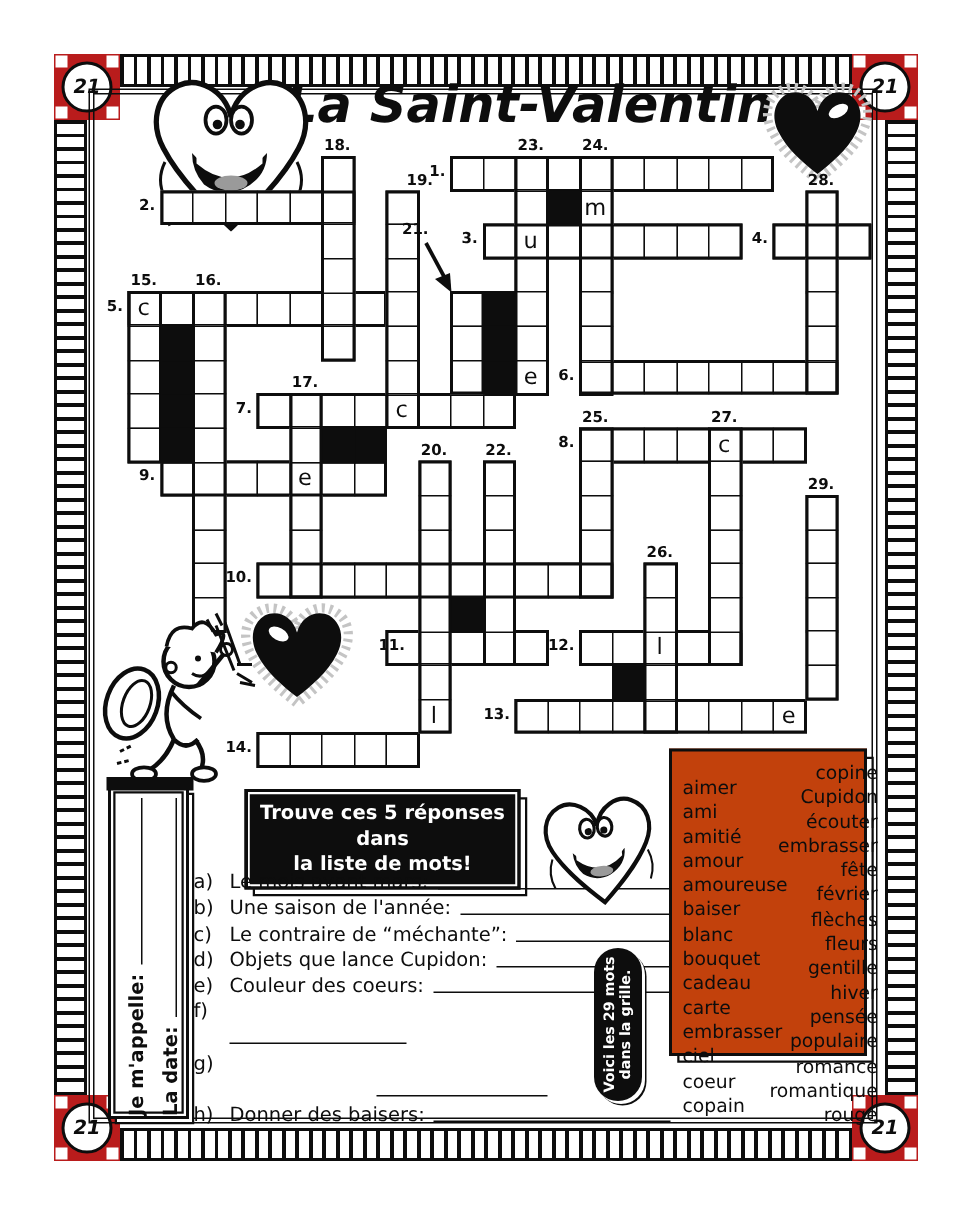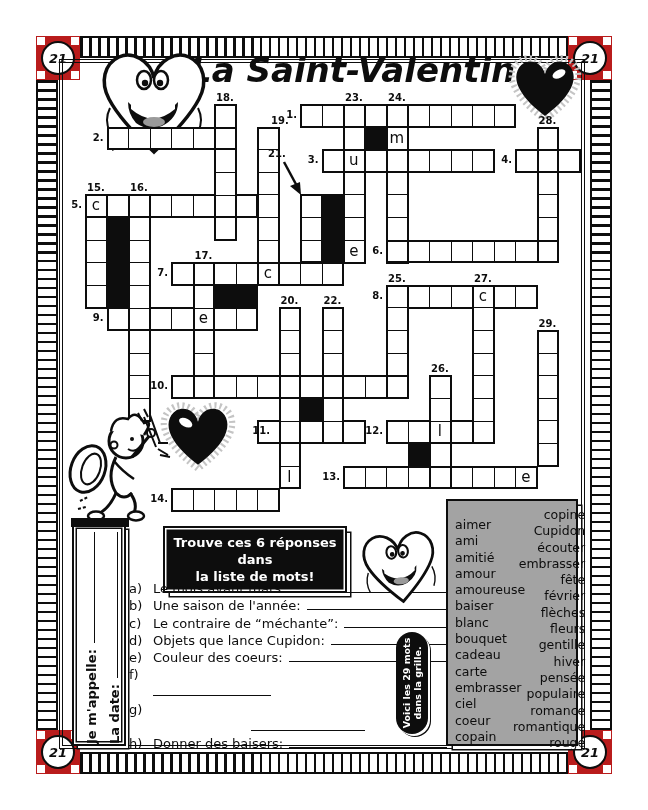--- a/index.html
+++ b/index.html
@@ -44,21 +44,21 @@
     text-align:center;font-weight:700;font-size:13px;line-height:17px;padding:6px 4px;box-sizing:border-box;}
   
   #clues{position:absolute;left:129px;top:579px;width:322px;font-size:13px;}
   .clue-row{display:flex;align-items:flex-end;height:17.2px;white-space:nowrap;}
   .clue-k{width:24px;flex:none;}
   .clue-t{flex:none;padding-right:2px;}
   .fill{flex:1;border-bottom:1.4px solid #0d0d0d;margin:0 4px 3px 4px;min-width:10px;}
   .clue-linerow{height:17.2px;display:flex;align-items:flex-end;}
   .subline{border-bottom:1.4px solid #0d0d0d;height:1px;margin-bottom:3px;}
   
-  #word-box{position:absolute;left:446px;top:499px;width:132px;height:247px;background:#a3a3a3;
+  #word-box{position:absolute;left:446px;top:499px;width:132px;height:205px;background:#c2410c;
     border:2px solid #0d0d0d;box-shadow:5px 5px 0 -2px #fff,5px 5px 0 -0.5px #0d0d0d;
     box-sizing:border-box;display:flex;padding:4px 7px;}
   #word-col-left{width:58px;padding-top:12px;font-size:12.5px;line-height:16.3px;}
   #word-col-right{flex:1;text-align:right;padding-top:2px;font-size:12.5px;line-height:16.3px;}
   
   #badge{position:absolute;left:396px;top:632px;width:32px;height:102px;}
   #badge .pill{position:absolute;left:-35px;top:35px;width:102px;height:32px;transform:rotate(-90deg);
     background:#0d0d0d;color:#fff;border-radius:16px;display:flex;flex-direction:column;align-items:center;justify-content:center;
     font-size:9.5px;font-weight:700;line-height:11px;box-shadow:-2px 2px 0 #fff,-3px 3px 0 #0d0d0d;}
   
@@ -411,21 +411,21 @@
     <path d="M86 12 L98 42 M92 10 L102 38 M84 16 L80 8 M90 12 L86 4" stroke="#0d0d0d" stroke-width="2" fill="none"></path>
     <path d="M100 44 L110 50 M102 50 L112 52 M100 38 L110 38" stroke="#0d0d0d" stroke-width="2" fill="none"></path>
     <path d="M56 56 Q64 66 76 74" stroke="#0d0d0d" stroke-width="2.5" fill="none"></path>
     <path d="M58 88 Q52 102 42 108 M72 88 Q80 98 76 108" stroke="#0d0d0d" stroke-width="3" fill="none"></path>
     <ellipse cx="38" cy="111" rx="8" ry="4.5" fill="#fff" stroke="#0d0d0d" stroke-width="2.5"></ellipse>
     <ellipse cx="78" cy="111" rx="8" ry="4.5" fill="#fff" stroke="#0d0d0d" stroke-width="2.5"></ellipse>
     <path d="M22 96 L30 92 M20 104 L28 102" stroke="#0d0d0d" stroke-width="2" stroke-dasharray="3 2"></path>
   </svg>
 
   <div id="trouve-box">
-    <div>Trouve ces 6 réponses dans</div>
+    <div>Trouve ces 5 réponses dans</div>
     <div>la liste de mots!</div>
   </div>
 
   <div id="clues">
       <div class="clue-row">
         <span class="clue-k">a)</span>
         <span class="clue-t">Le mois avant mars:</span>
         <span class="fill"></span>
       </div>
       <div class="clue-row">

